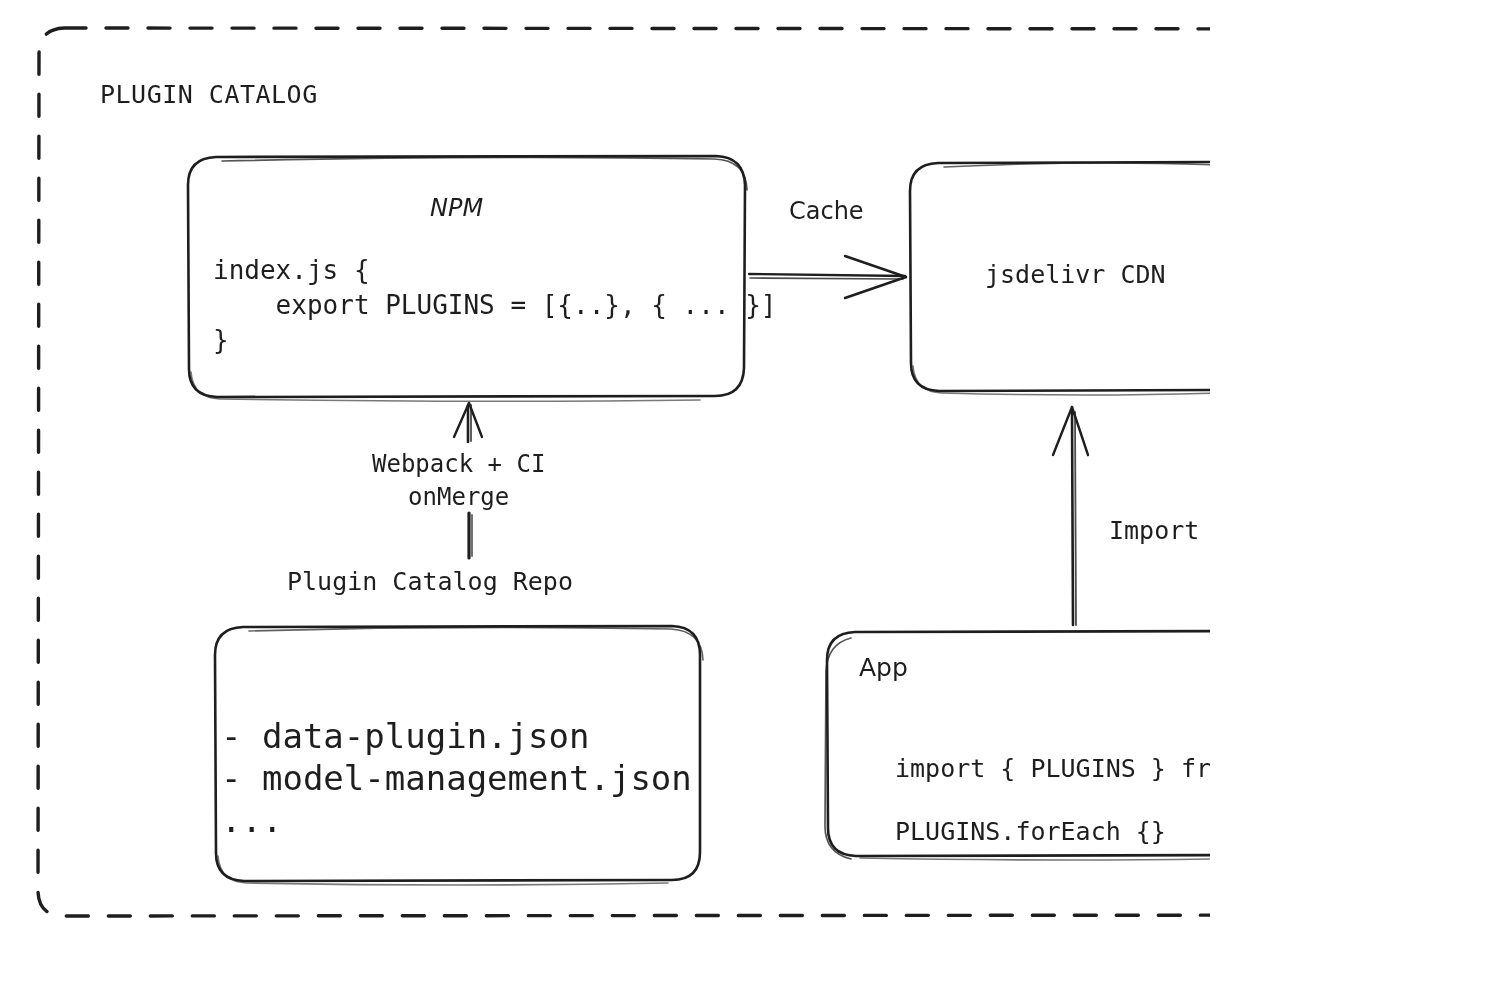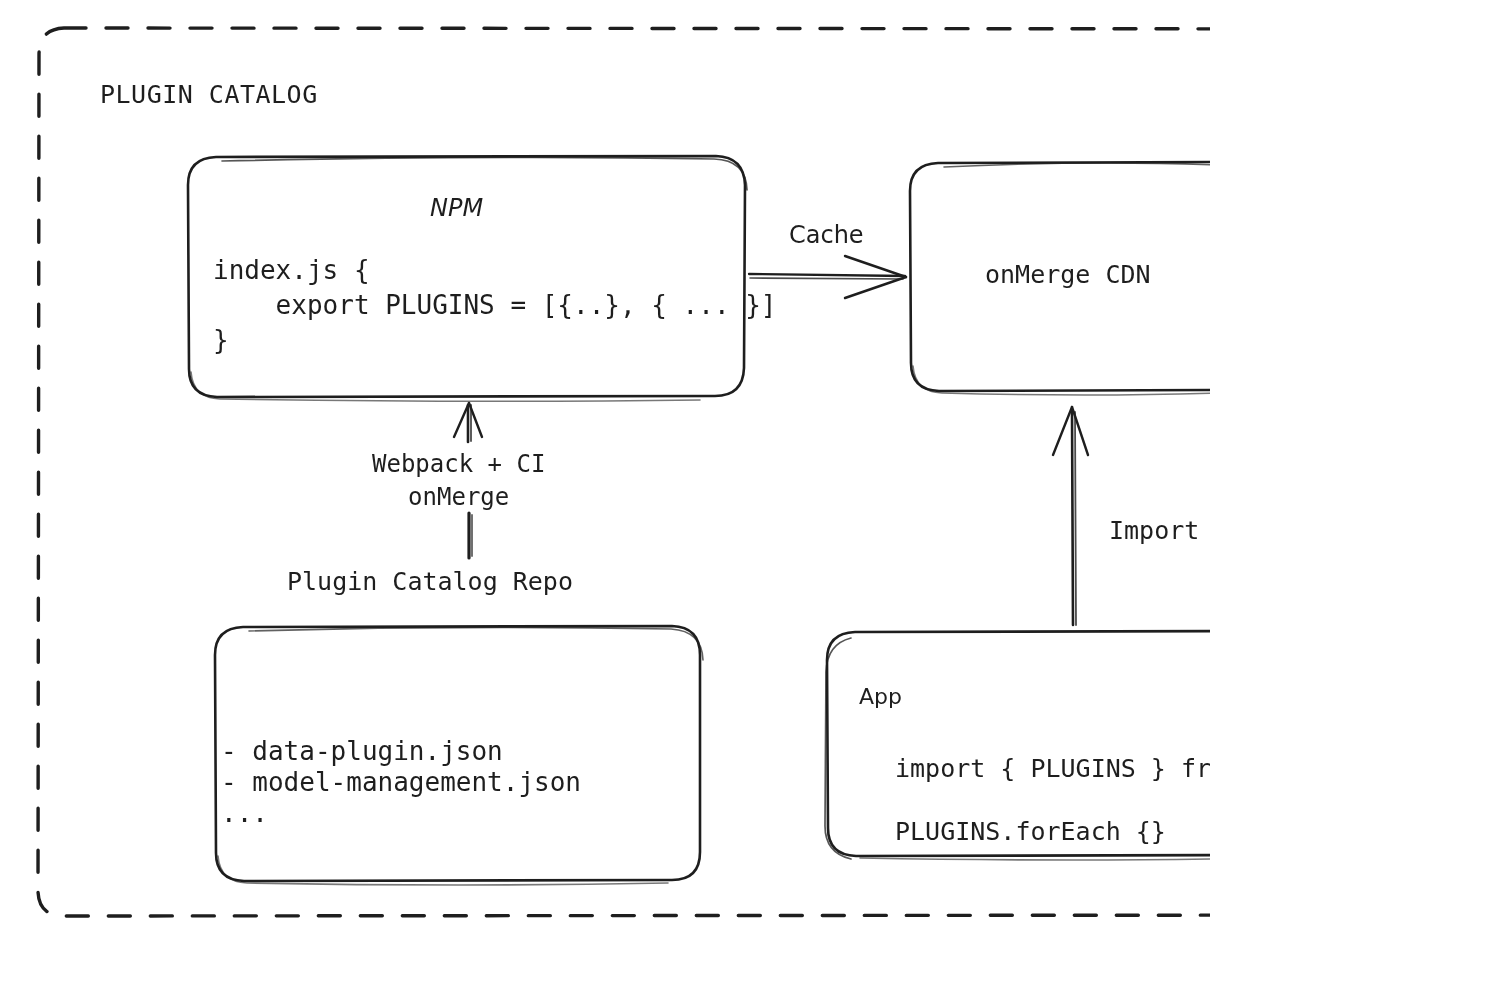--- a/index.html
+++ b/index.html
@@ -53,44 +53,43 @@
     font-size: 26px;
     line-height: 35px;
   }
   #cdn-title {
     left: 985px; top: 262px;
     font-size: 25px;
   }
   #cache-label {
     left: 789px; top: 199px;
     font-size: 24px;
-    margin-top: 24px;
   }
   #import-label {
     left: 1109px; top: 518px;
     font-size: 25px;
   }
   #pipeline-label {
     left: 372px; top: 448px;
     font-size: 24px;
     line-height: 33px;
     text-align: center;
   }
   #repo-title {
     left: 287px; top: 569px;
     font-size: 25px;
   }
   #repo-list {
-    left: 221px; top: 736px;
-    font-size: 26px;
-    line-height: 31px;
+    left: 221px; top: 715px;
+    font-size: 34px;
+    line-height: 42px;
   }
   #app-title {
-    left: 859px; top: 686px;
-    font-size: 22px;
+    left: 859px; top: 655px;
+    font-size: 25px;
     text-align: right;
   }
   #app-code {
     left: 855px; top: 737px;
     font-size: 25px;
     line-height: 63px;
     margin-left: 40px;
   }
 </style>
 </head>
@@ -153,21 +152,21 @@
   </svg>
 
   <div class="txt mono" id="group-title">PLUGIN CATALOG</div>
 
   <div class="txt sans" id="npm-title">NPM</div>
 
   <div class="txt mono" id="npm-code">index.js {
     export PLUGINS = [{..}, { ... }]
 }</div>
 
-  <div class="txt mono" id="cdn-title">onMerge CDN</div>
+  <div class="txt mono" id="cdn-title">jsdelivr CDN</div>
 
   <div class="txt sans" id="cache-label">Cache</div>
 
   <div class="txt mono" id="import-label">Import</div>
 
   <div class="txt mono" id="repo-title">Plugin Catalog Repo</div>
 
   <div class="txt mono" id="pipeline-label">Webpack + CI
 onMerge</div>
 

